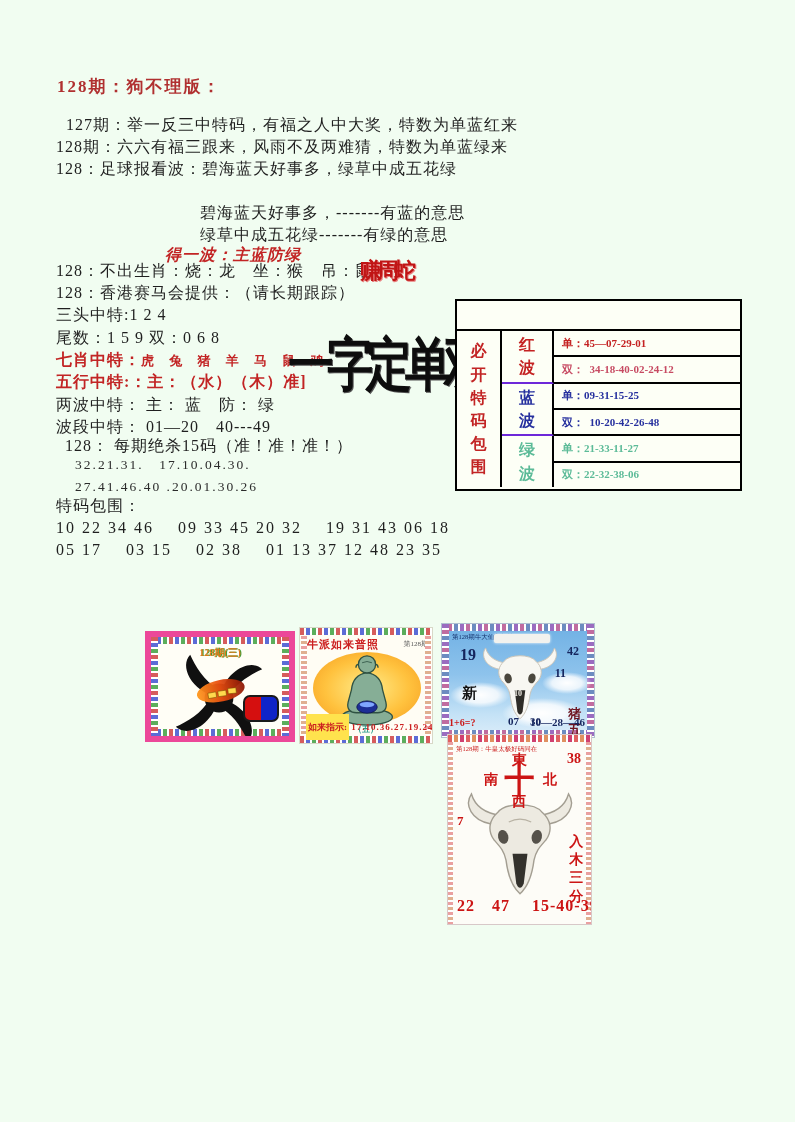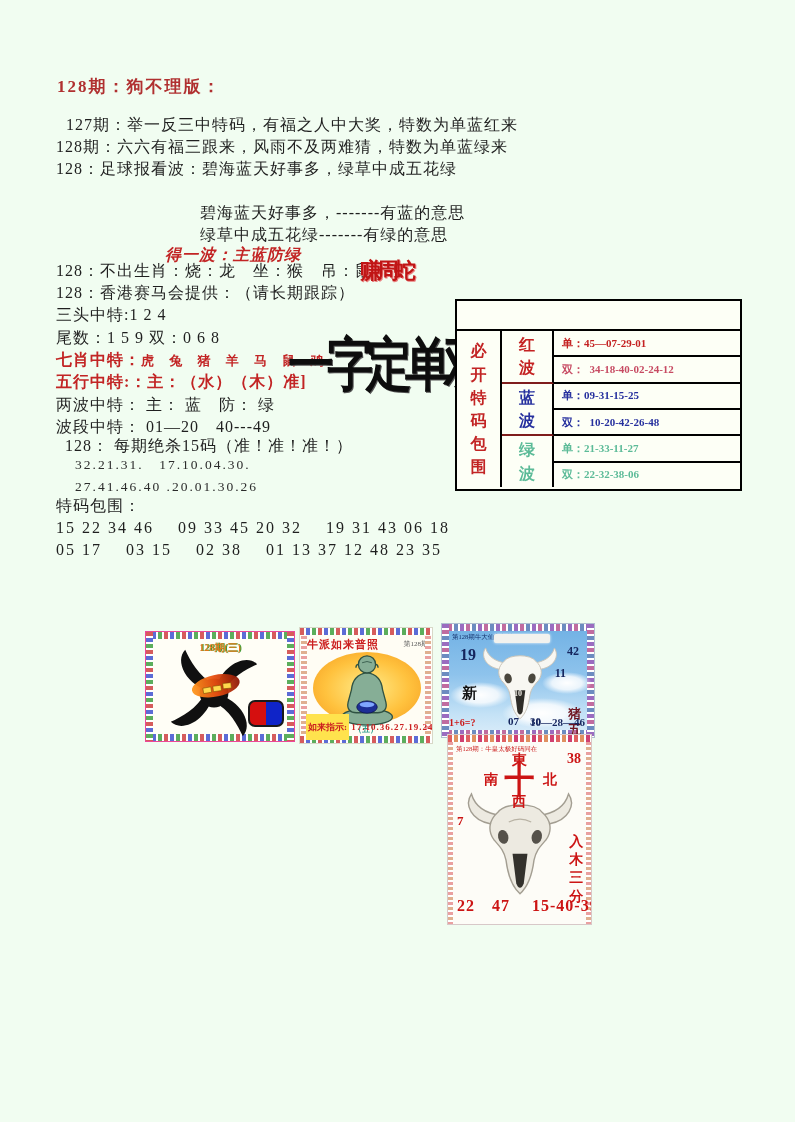--- a/index.html
+++ b/index.html
@@ -15,21 +15,21 @@
              letter-spacing:-5px; text-shadow:1px 1px 0 #e98080; }
   
   .sp-table { position:absolute; left:455px; top:299px; width:287px; height:192px;
               border:2px solid #000; background:#fdfff6; }
   .sp-head { height:30px; border-bottom:2px solid #000; }
   .sp-body { display:flex; height:156px; }
   .sp-left { width:45px; border-right:2px solid #000; display:flex; align-items:center; justify-content:center; }
   .v-text { width:1.1em; word-break:break-all; line-height:1.45; text-align:center; }
   .sp-left .v-text { color:#c22424; font-weight:bold; font-size:16px; }
   .sp-mid { width:52px; display:flex; flex-direction:column; }
-  .wave-cell { flex:1; border-right:2px solid #000; border-bottom:2px solid #7f1d1d;
+  .wave-cell { flex:1; border-right:2px solid #000; border-bottom:2px solid #6d28d9;
                display:flex; align-items:center; justify-content:center; font-size:16px; font-weight:bold; }
   .wave-cell:last-child { border-bottom:none; }
   .sp-vals { flex:1; display:flex; flex-direction:column; }
   .val-cell { flex:1; border-bottom:2px solid #000; display:flex; align-items:center;
               padding-left:8px; font-size:11px; font-weight:bold; white-space:pre;text-align:center; }
   .val-cell:last-child { border-bottom:none; }
   .c-red1 { color:#c42222; } .c-red2 { color:#c74b63; }
   .c-blue { color:#26309e; } .c-green { color:#5cbb98; }
   
   .tile { position:absolute; overflow:hidden; }
@@ -63,21 +63,21 @@
   <div class="l" style="left:56px; top:305px;">三头中特:1 2 4</div>
   <div class="l" style="left:56px; top:328px;">尾数：1 5 9 双：0 6 8</div>
   <div class="l red" style="left:56px; top:350px; font-weight:bold;"><span>七肖中特：</span><span style="font-size:13px; letter-spacing:6px;">虎 兔 猪 羊 马 鼠 鸡</span></div>
   <div class="l red" style="left:56px; top:372px; font-weight:bold;">五行中特:：主：（水）（木）准]</div>
   <div class="l" style="left:56px; top:395px;">两波中特： 主： 蓝　防： 绿</div>
   <div class="l" style="left:56px; top:417px;">波段中特： 01—20　40---49</div>
   <div class="l" style="left:65px; top:436px;">128： 每期绝杀15码（准！准！准！）</div>
   <div class="l small" style="left:75px; top:456px;">32.21.31.　17.10.04.30.</div>
   <div class="l small" style="left:75px; top:479px;">27.41.46.40 .20.01.30.26</div>
   <div class="l" style="left:56px; top:496px;">特码包围：</div>
-  <div class="l" style="left:56px; top:518px; letter-spacing:2px;">15 22 34 46　 09 33 45 20 32 　19 31 43 06 18</div>
+  <div class="l" style="left:56px; top:518px; letter-spacing:2px;">10 22 34 46　 09 33 45 20 32 　19 31 43 06 18</div>
   <div class="l" style="left:56px; top:540px; letter-spacing:2px;">05 17 　03 15 　02 38 　01 13 37 12 48 23 35</div>
 
   <div class="art-big">一字定单双</div>
 
   <div class="sp-table">
     <div class="sp-head"></div>
     <div class="sp-body">
       <div class="sp-left">
         <div class="v-text">必开特码包围</div>
       </div>
@@ -96,21 +96,21 @@
         <div class="val-cell c-red1">单：45—07-29-01</div>
         <div class="val-cell c-red2">双：  34-18-40-02-24-12</div>
         <div class="val-cell c-blue">单：09-31-15-25</div>
         <div class="val-cell c-blue">双：  10-20-42-26-48</div>
         <div class="val-cell c-green">单：21-33-11-27</div>
         <div class="val-cell c-green">双：22-32-38-06</div>
       </div>
     </div>
   </div>
 
-  <div class="tile" style="left:145px; top:631px; width:150px; height:111px; background:#fffef6; border:1px solid #ec4899;">
+  <div class="tile" style="left:145px; top:631px; width:150px; height:111px; background:#fffef6; border:6px solid #ec4899;">
     <div class="strip" style="top:0;"></div>
     <div class="strip" style="bottom:0;"></div>
     <div class="strip-v" style="left:0;"></div>
     <div class="strip-v" style="right:0;"></div>
     <div class="abs" style="left:0; right:0; top:9px; text-align:center; font-size:10px; font-weight:bold; color:#e07818; text-shadow:1px 0 #3aa03a;">128期(三)</div>
     <svg class="abs" style="left:12px; top:16px;" width="112" height="90" viewBox="0 0 100 100">
       <defs>
         <linearGradient id="fg" x1="0" y1="0" x2="1" y2="0">
           <stop offset="0" stop-color="#ff9a1e"></stop>
             <stop offset="0.5" stop-color="#e84e10"></stop>

